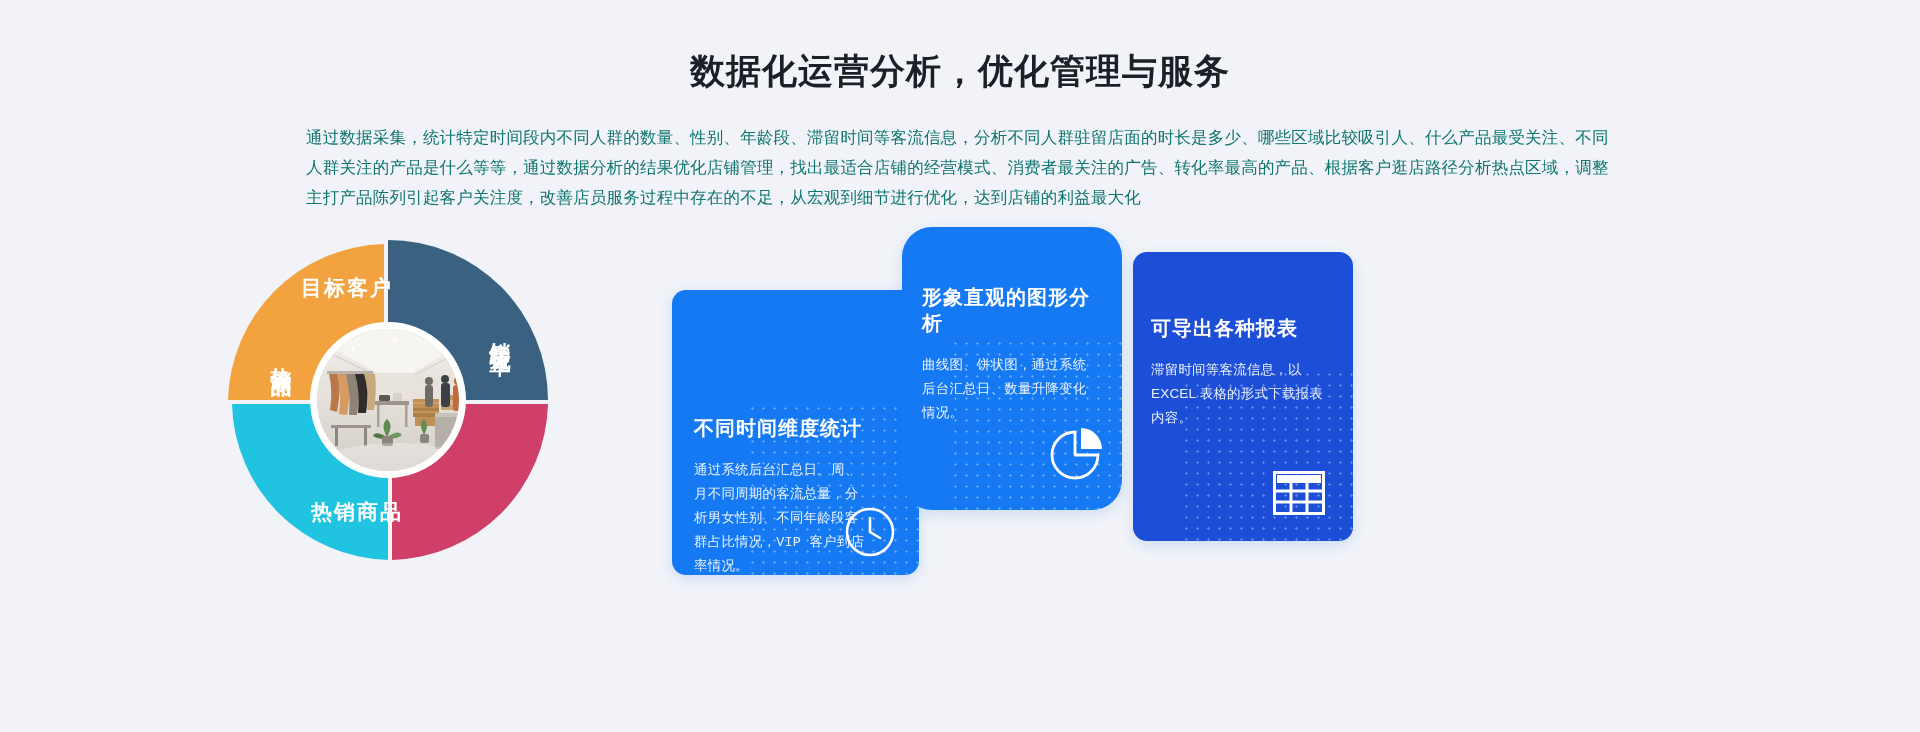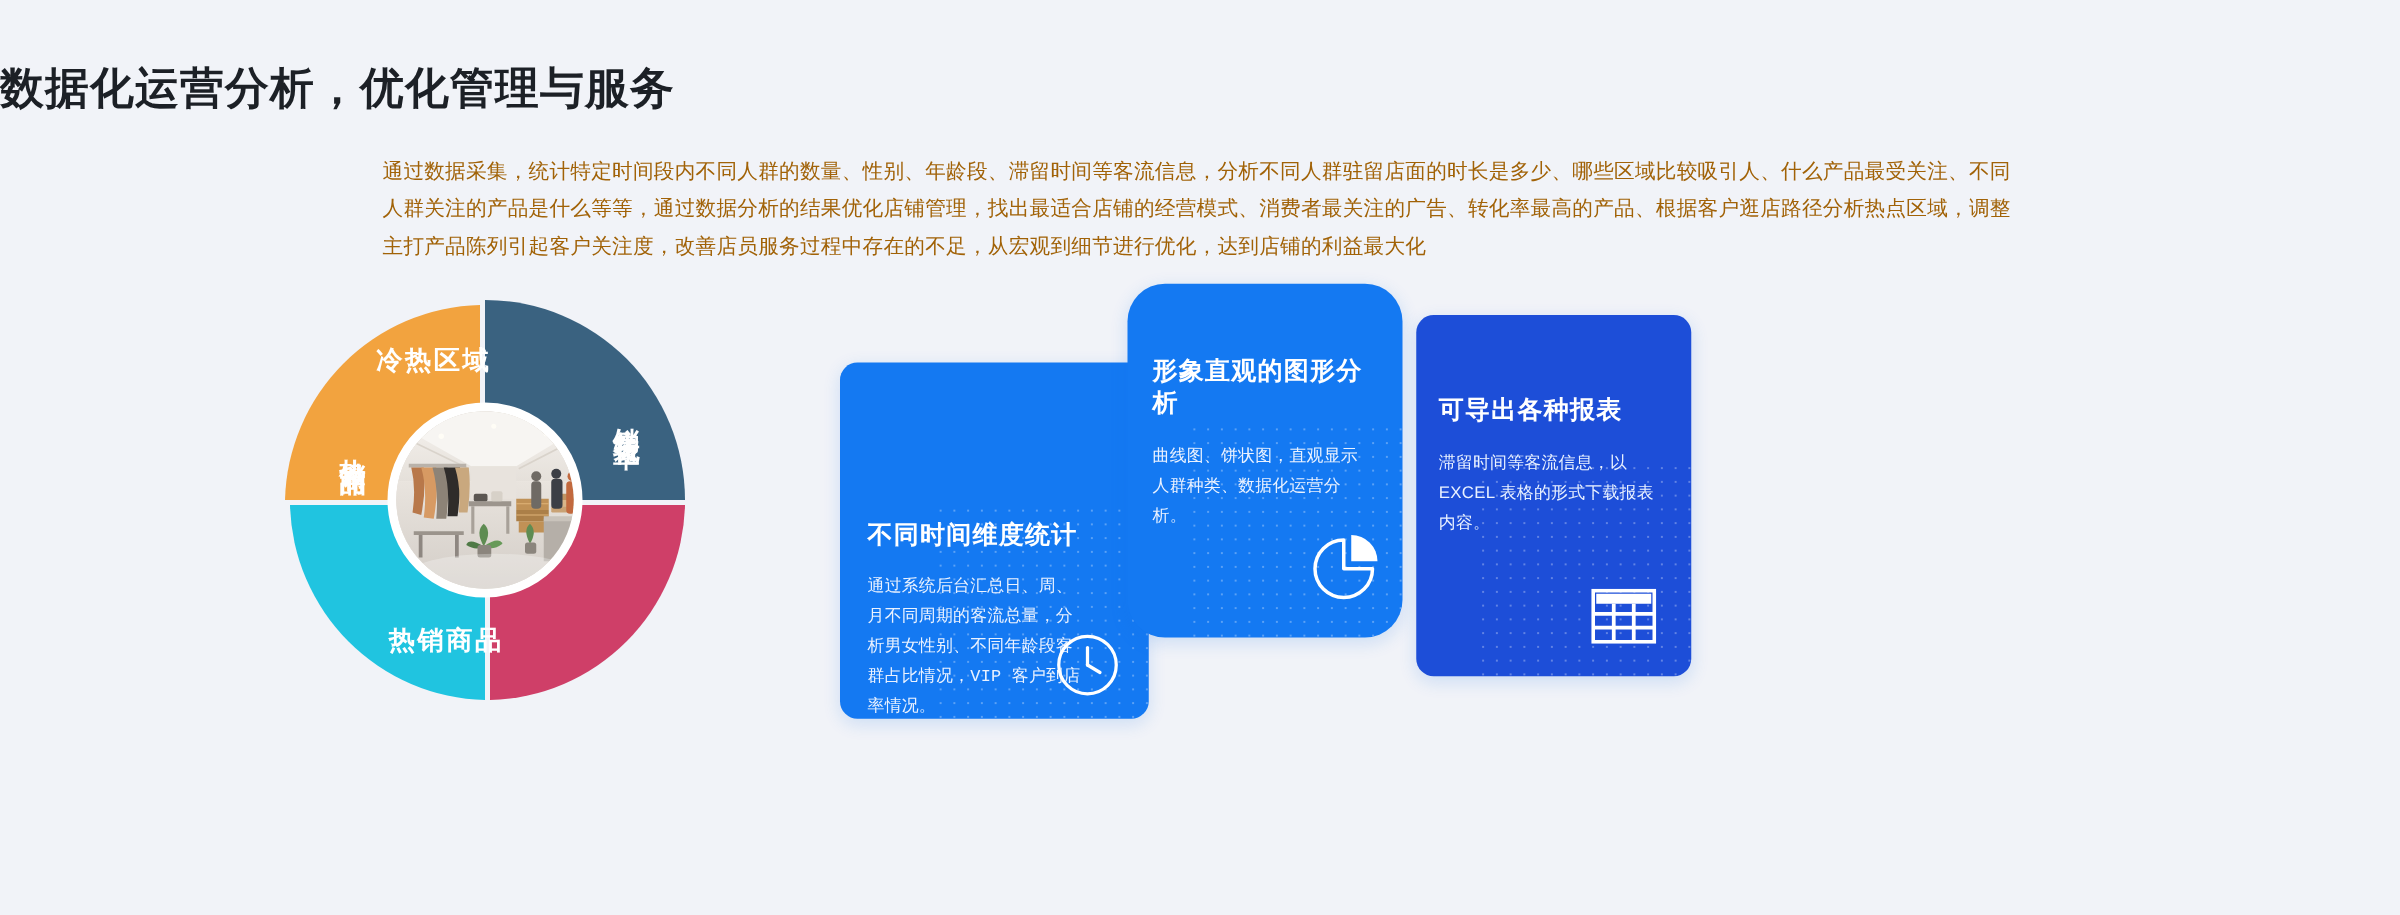--- a/index.html
+++ b/index.html
@@ -7,34 +7,35 @@
     width: 1920px; height: 732px;
     background: #f1f3f8;
     font-family: "Liberation Sans", "DejaVu Sans", sans-serif;
     overflow: hidden;
   }
   .page { position: relative; width: 1920px; height: 732px; background: #f1f3f8; }
 
   
   .header { position: absolute; left: 0; top: 0; width: 1920px; }
   .page-title {
+    text-align: center;
     font-size: 35px;
     font-weight: bold;
     color: #1c2026;
     letter-spacing: 1px;
     margin-top: 48px;
     line-height: 1.3;
   }
   .intro {
     width: 1420px;
     margin: 28px auto 0 auto;
     padding: 0 56px;
     font-size: 16.5px;
     line-height: 30px;
-    color: #a16207;
+    color: #0f766e;
     text-align: left;
     letter-spacing: 0.2px;
   }
 
   
   .content {
     position: absolute;
     left: 0; top: 222px;
     width: 1920px; height: 510px;
   }
@@ -233,21 +234,21 @@
             <g>
               <path d="M107 106 q-6 -11 0 -16 q6 6 0 16 z" fill="#5e8c52"></path>
               <rect x="103" y="105" width="9" height="9" rx="2" fill="#8b857d"></rect>
             </g>
 
             <ellipse cx="78" cy="132" rx="70" ry="18" fill="#ffffff" opacity="0.28"></ellipse>
           </svg>
         </div>
       </div>
 
-      <div class="seg-label lbl-top">冷热区域</div>
+      <div class="seg-label lbl-top">目标客户</div>
       <div class="seg-label vertical lbl-right">销售转化率</div>
       <div class="seg-label lbl-bottom">热销商品</div>
       <div class="seg-label vertical lbl-left">热销商品</div>
     </div>
 
     <div class="card card-1" style="background: rgb(20, 121, 242);">
       <div class="dots"></div>
       <div class="card-title">不同时间维度统计</div>
       <div class="card-desc">通过系统后台汇总日、周、月不同周期的客流总量，分析男女性别、不同年龄段客群占比情况，VIP 客户到店率情况。</div>
       <div class="card-icon">
@@ -255,21 +256,21 @@
           <circle cx="27" cy="27" r="23" fill="none" stroke="#ffffff" stroke-width="2.6"></circle>
           <line x1="27" y1="27" x2="27" y2="13" stroke="#ffffff" stroke-width="2.6" stroke-linecap="round"></line>
           <line x1="27" y1="27" x2="37" y2="33" stroke="#ffffff" stroke-width="2.6" stroke-linecap="round"></line>
         </svg>
       </div>
     </div>
 
     <div class="card card-2" style="background: rgb(20, 121, 242);">
       <div class="dots"></div>
       <div class="card-title">形象直观的图形分析</div>
-      <div class="card-desc">曲线图、饼状图，直观显示人群种类、数据化运营分析。</div>
+      <div class="card-desc">曲线图、饼状图，通过系统后台汇总日、数量升降变化情况。</div>
       <div class="card-icon">
         <svg width="58" height="58" viewBox="0 0 58 58">
           <path d="M27 6 A23 23 0 1 0 50 29 L27 29 Z" fill="none" stroke="#ffffff" stroke-width="2.8" stroke-linejoin="round"></path>
           <path d="M33 2 L33 23 L54 23 A21 21 0 0 0 33 2 Z" fill="#ffffff"></path>
         </svg>
       </div>
     </div>
 
     <div class="card card-3" style="background: #1d4ed8;">
       <div class="dots"></div>

